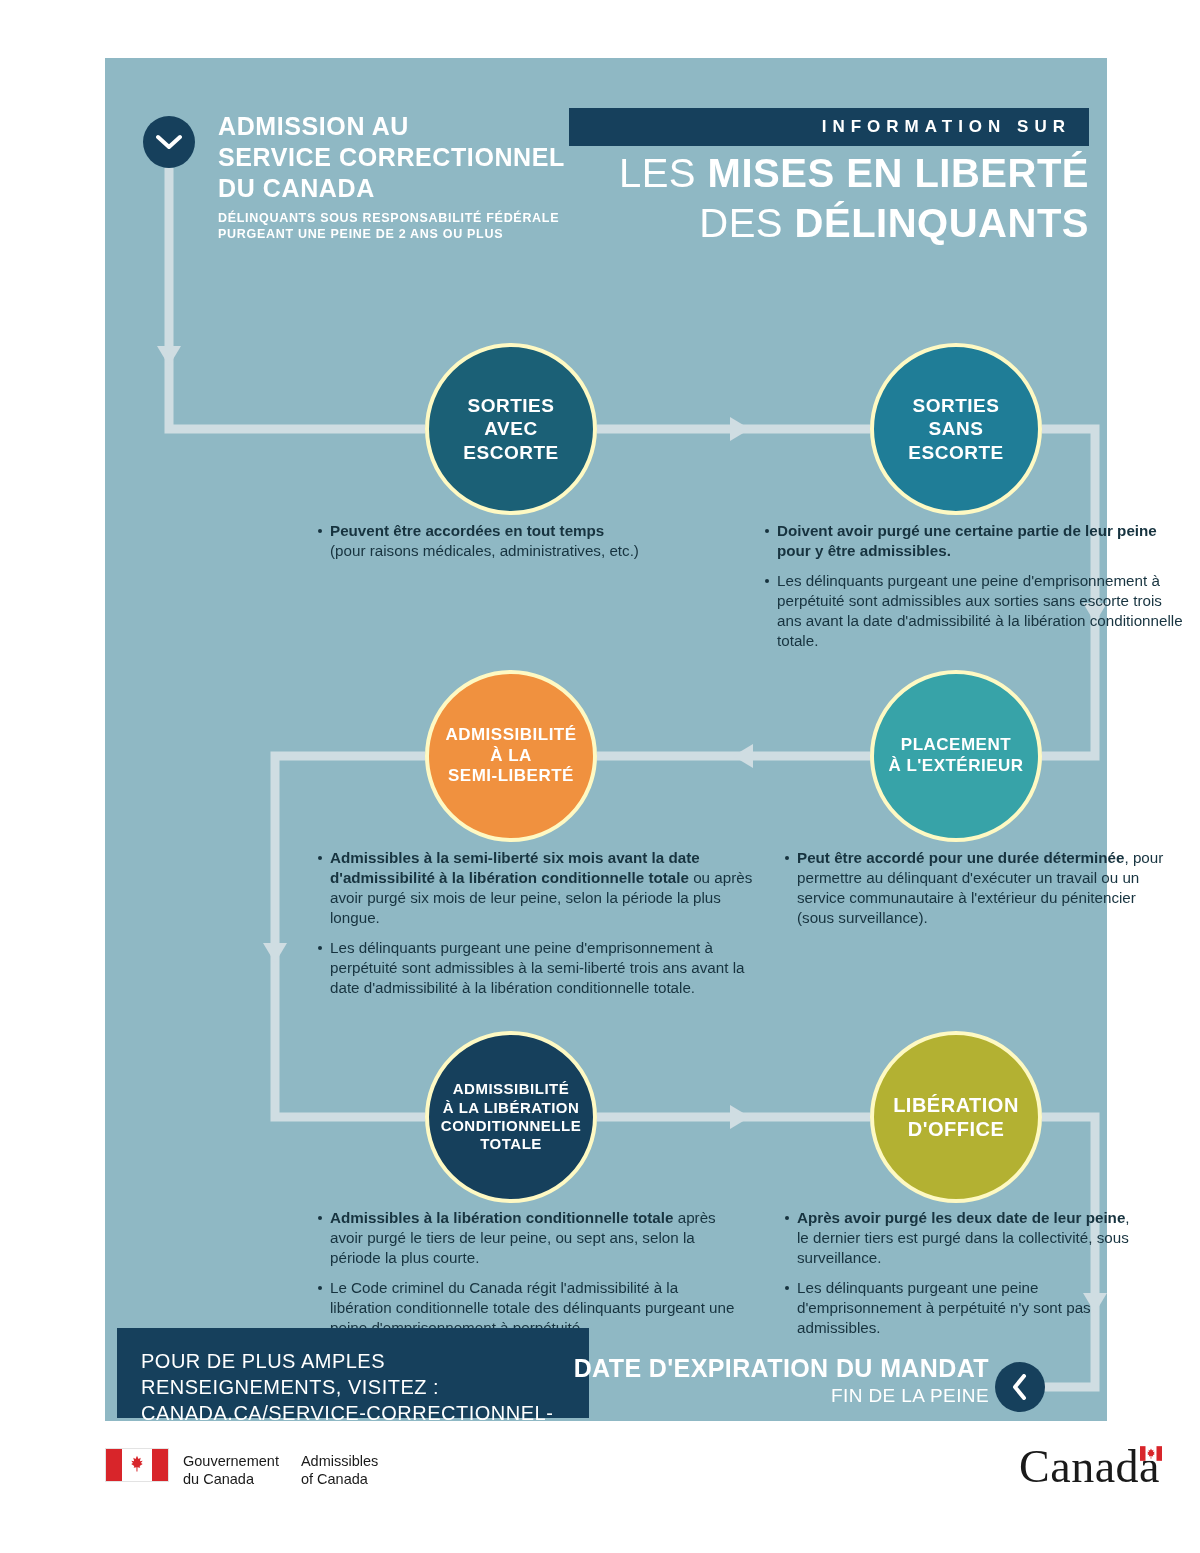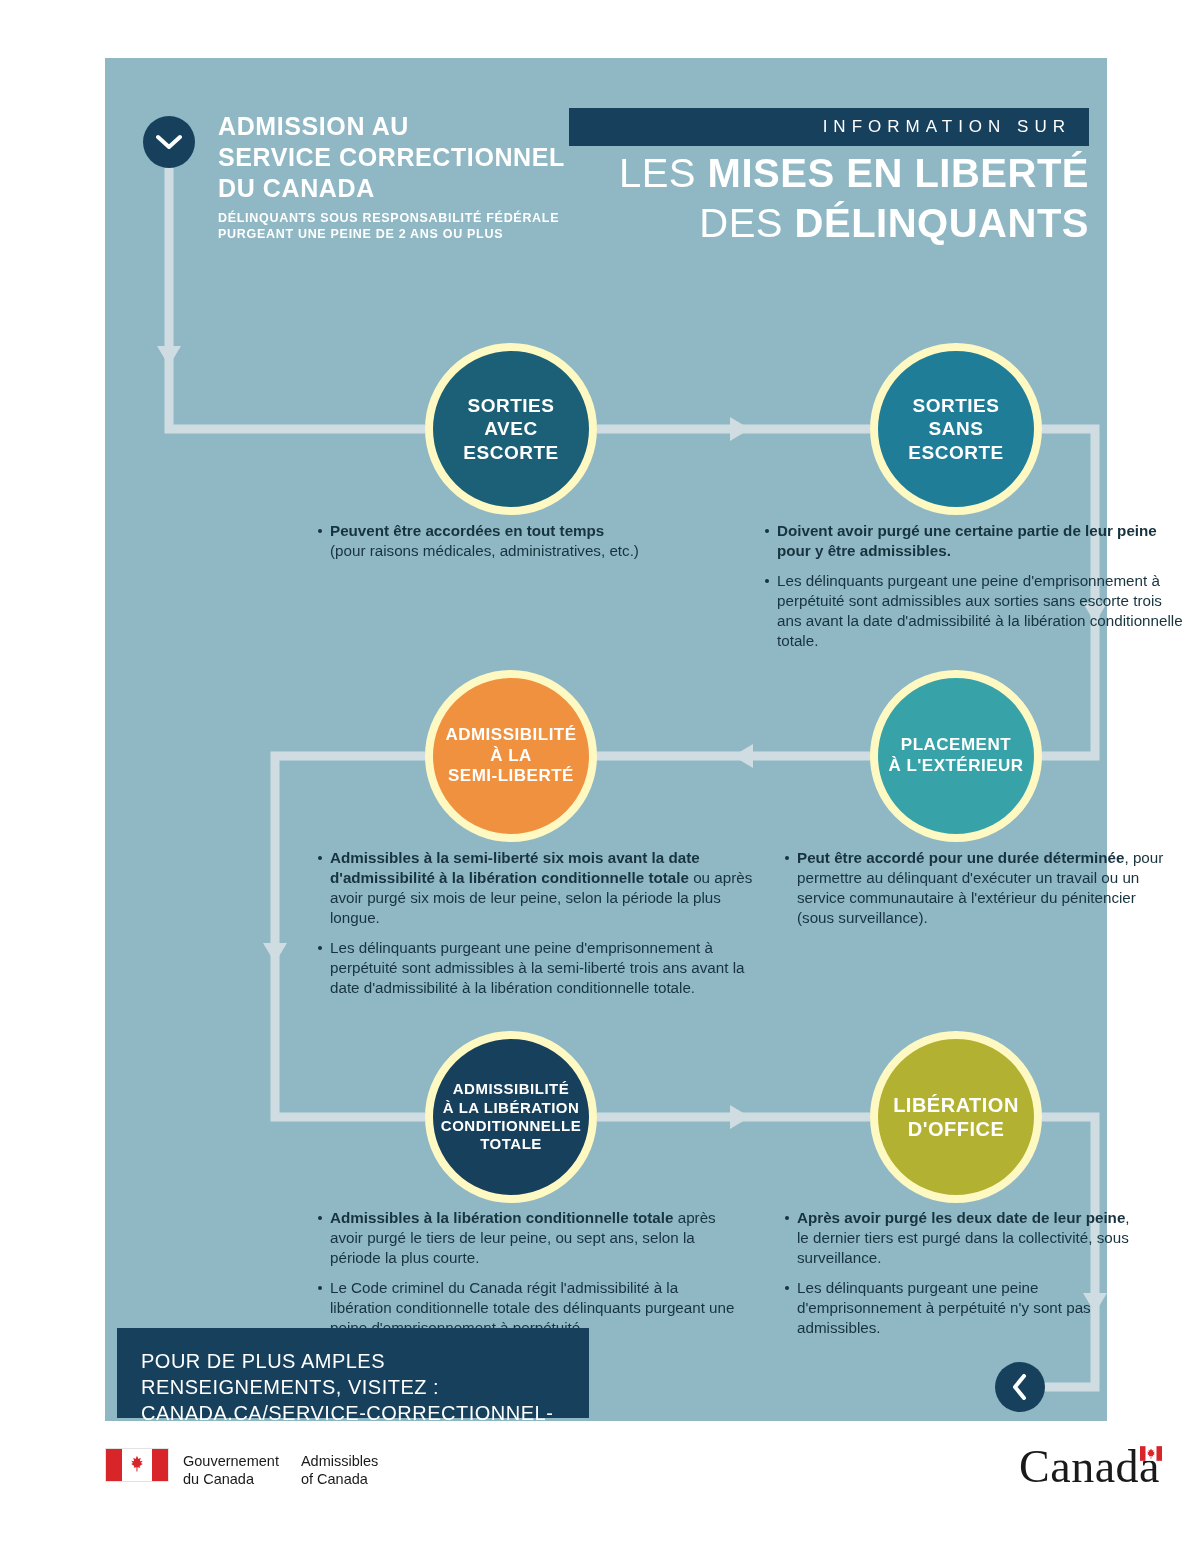--- a/index.html
+++ b/index.html
@@ -69,21 +69,21 @@
   .hdr-right {
     position: absolute;
     right: 18px; top: 50px;
     width: 520px;
     text-align: right;
   }
   .info-bar {
     background: #16405c;
     color: #ffffff;
     font-size: 17px;
-    font-weight: normal;
+    font-weight: bold;
     letter-spacing: 6px;
     padding: 9px 18px 9px 1px;
     text-align: right;
     text-transform: uppercase;
   }
   .hdr-right .big1,
   .hdr-right .big2 {
     color: #ffffff;
     font-size: 40px;
     line-height: 46px;
@@ -91,21 +91,21 @@
     text-transform: uppercase;
     margin-top: 4px;
     font-weight: normal;
   }
   .hdr-right .big1 b, .hdr-right .big2 b { font-weight: bold; }
 
   
   .node {
     position: absolute;
     border-radius: 50%;
-    border: 8px solid #fef9c3;
+    border: 4px solid #fef9c3;
     display: flex;
     align-items: center;
     justify-content: center;
     text-align: center;
     color: #ffffff;
     font-weight: bold;
     letter-spacing: 0.5px;
     text-transform: uppercase;
   }
   .node span { display: block; line-height: 1.22; }
@@ -375,20 +375,24 @@
       <div class="bullet">
         <span>Les délinquants purgeant une peine d'emprisonnement à perpétuité n'y sont pas admissibles.</span>
       </div>
     </div>
 
     <div class="more-info">
       <div>POUR DE PLUS AMPLES RENSEIGNEMENTS, VISITEZ :</div>
       <div>CANADA.CA/SERVICE-CORRECTIONNEL-VICTIMES</div>
     </div>
 
+    <div class="warrant">
+      <div class="w1">DATE D'EXPIRATION DU MANDAT</div>
+      <div class="w2">FIN DE LA PEINE</div>
+    </div>
     <div class="warrant-chev">
       <svg width="16" height="26" viewBox="0 0 16 26" aria-hidden="true">
         <path d="M12 2 L3 13 L12 24" fill="none" stroke="#ffffff" stroke-width="4" stroke-linecap="round" stroke-linejoin="round"></path>
       </svg>
     </div>
 
   </div>
 
   <div class="flag">
     <div class="bar l"></div>

